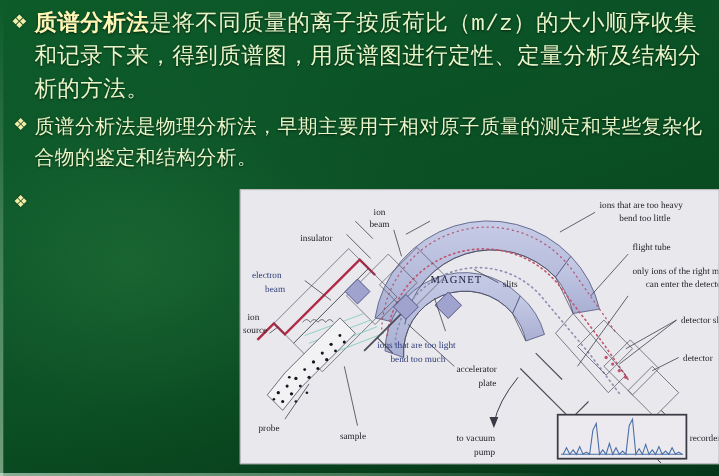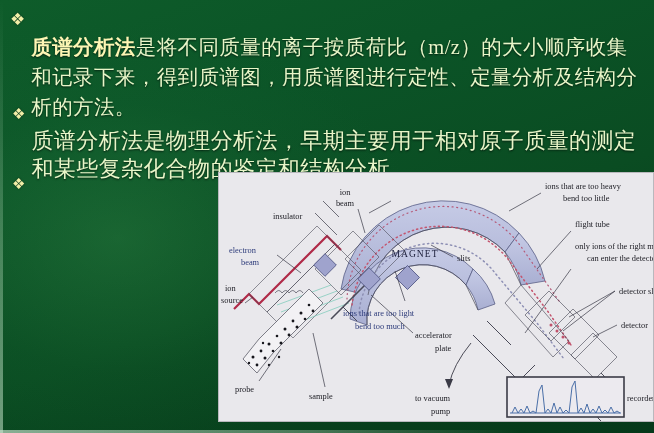--- a/index.html
+++ b/index.html
@@ -18,34 +18,33 @@
   #edgeL{position:absolute;left:0;top:0;width:3px;height:433px;background:linear-gradient(180deg,rgba(190,225,195,0) 0%,rgba(190,225,195,.30) 55%,rgba(200,230,205,.55) 100%);}
   #edgeB{position:absolute;left:0;bottom:0;width:520px;height:3px;background:linear-gradient(90deg,rgba(205,230,210,.65) 0%,rgba(190,225,195,.35) 60%,rgba(190,225,195,0) 100%);}
 
   .bullet-block{position:absolute;display:flex;align-items:flex-start;}
   .bullet-mark{
     color:#f2efa8;font-size:15px;line-height:1;flex:0 0 auto;
     margin-right:6px;text-shadow:0 0 2px rgba(0,0,0,.6);
   }
   .btext{
     color:#e8f6c8;
-    font-family:Liberation Serif, serif;
+    font-family:Liberation Mono, monospace;
     text-shadow:0 1px 2px rgba(0,0,0,.65);
     letter-spacing:.4px;
-    margin-top:24px;
   }
 
   #b1{left:10px;top:8px;width:636px;}
   #b1 .bullet-mark{font-size:17px;margin-top:3px;}
   #b1 .btext{font-size:20.5px;line-height:30px;}
   #b1 .hi{color:#fdf6b4;font-weight:bold;}
 
   #b2{left:12px;top:103px;width:636px;}
   #b2 .bullet-mark{font-size:15px;margin-top:3px;}
-  #b2 .btext{font-size:22px;line-height:28px;}
+  #b2 .btext{font-size:18px;line-height:28px;}
 
   #b3{left:12px;top:172px;width:200px;}
   #b3 .bullet-mark{font-size:15px;margin-top:4px;}
   #b3 .btext{font-size:18px;line-height:27.5px;width:180px;}
 
   
   #diagram{
     position:absolute;left:218px;top:172px;width:436px;height:250px;
     background:#e9e8ec;
     border:1px solid #b9b8bd;

